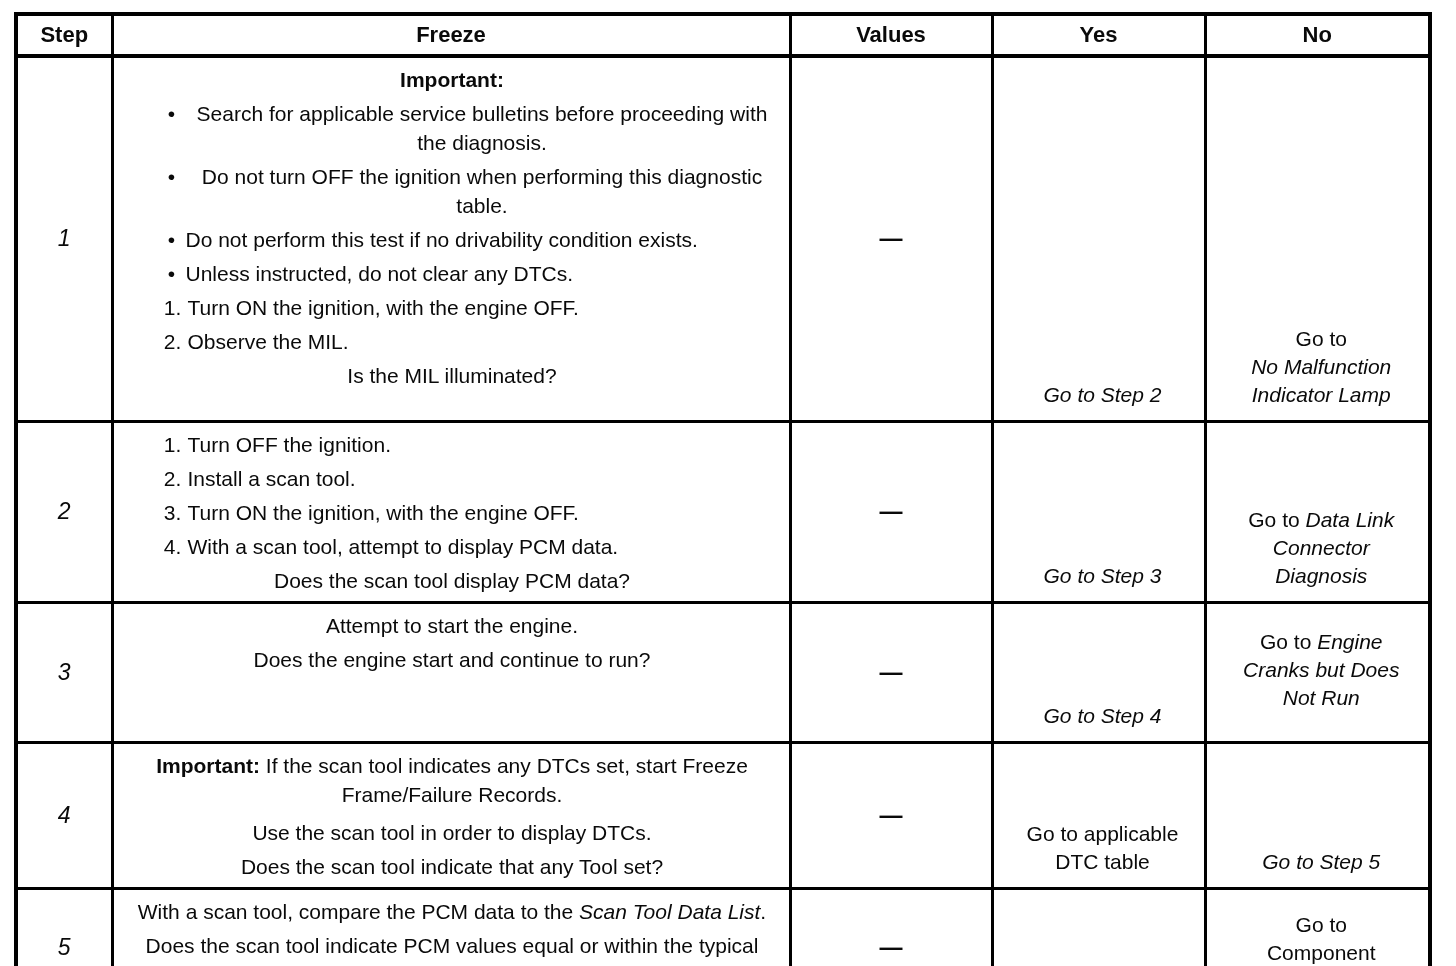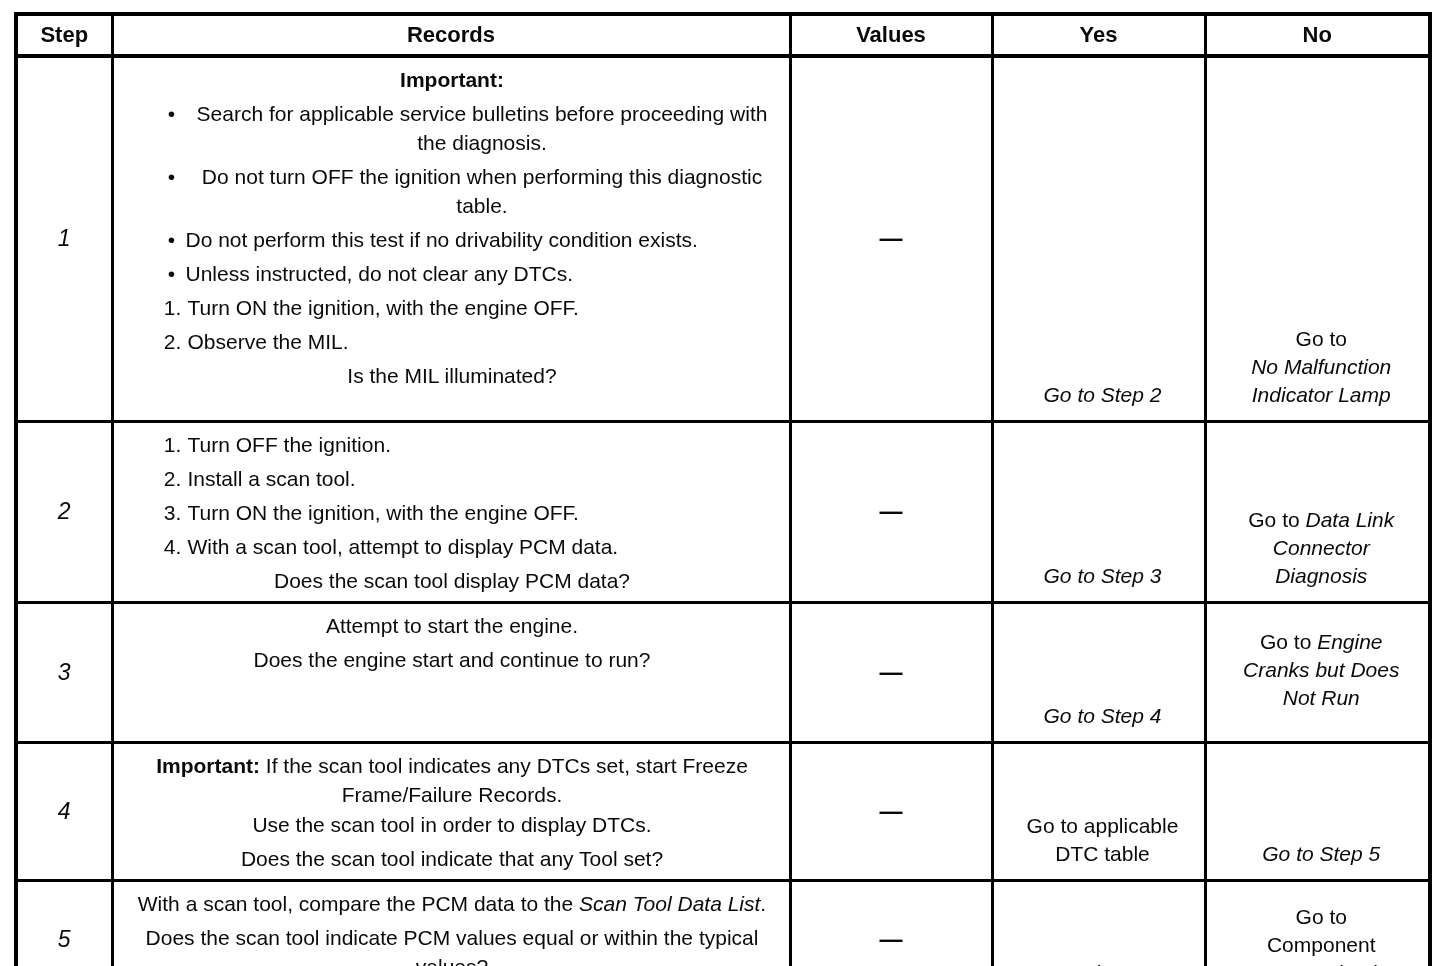--- a/index.html
+++ b/index.html
@@ -92,21 +92,21 @@
   }
   .numitem {
     display: flex;
     margin-top: 5px;
     padding-left: 32px;
   }
   .numitem .num {
     width: 30px;
     flex: 0 0 30px;
   }
-  .para { margin-top: 1px; }
+  .para { margin-top: 9px; }
   .q    { margin-top: 5px; }
   td.action > :first-child { margin-top: 0; }
 
   .narrow160 { max-width: 166px; margin: 0 auto; }
   .narrow175 { max-width: 178px; margin: 18px auto; }
 </style>
 </head>
 <body>
 
 <div class="page">
@@ -114,21 +114,21 @@
     <colgroup>
       <col class="c-step">
         <col class="c-action">
         <col class="c-values">
         <col class="c-yes">
         <col class="c-no">
     </colgroup>
     <thead>
       <tr>
         <th>Step</th>
-        <th>Records</th>
+        <th>Freeze</th>
         <th>Values</th>
         <th>Yes</th>
         <th>No</th>
       </tr>
     </thead>
     <tbody>
 
       <tr class="r1">
         <td class="step">1</td>
         <td class="action">

